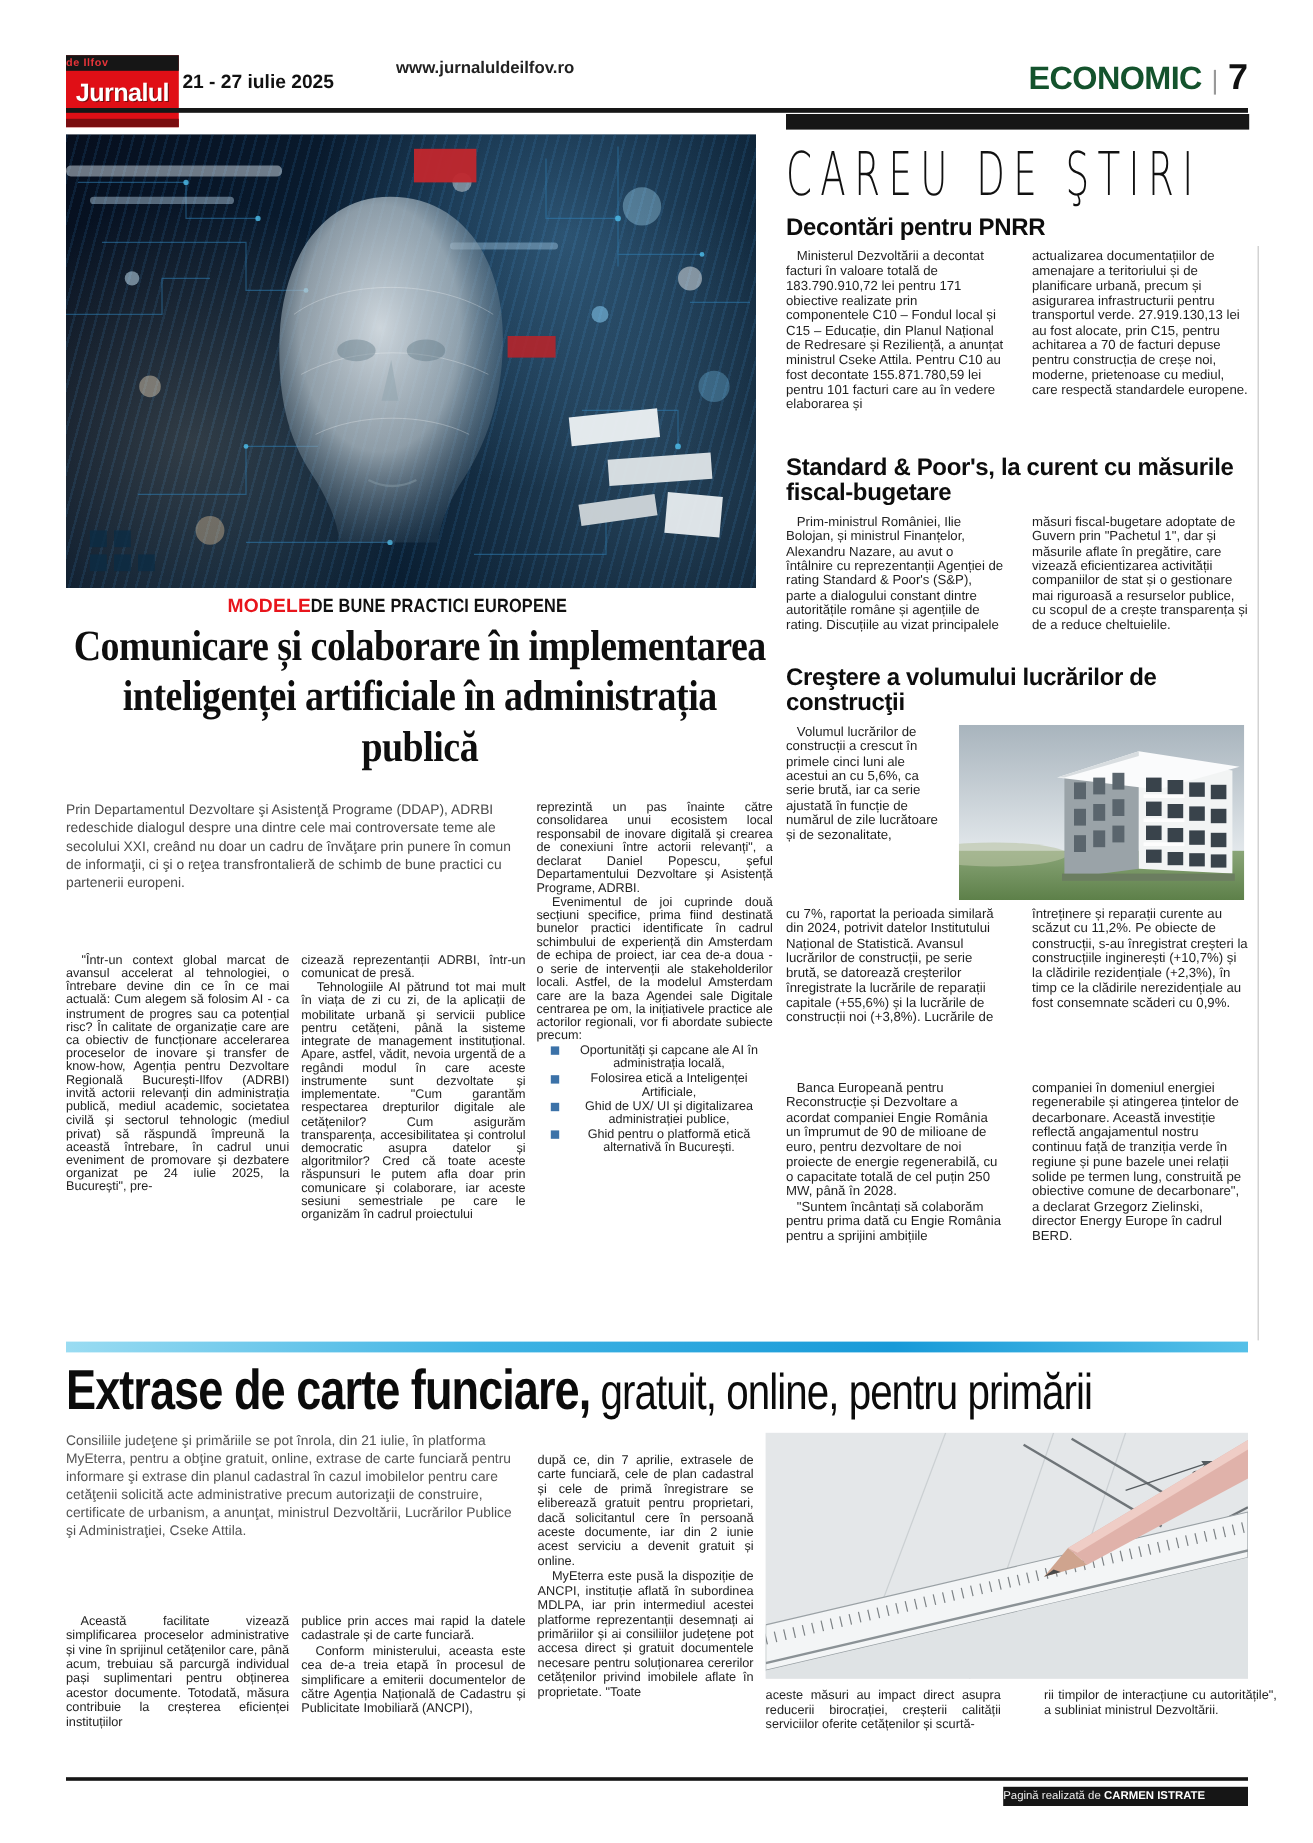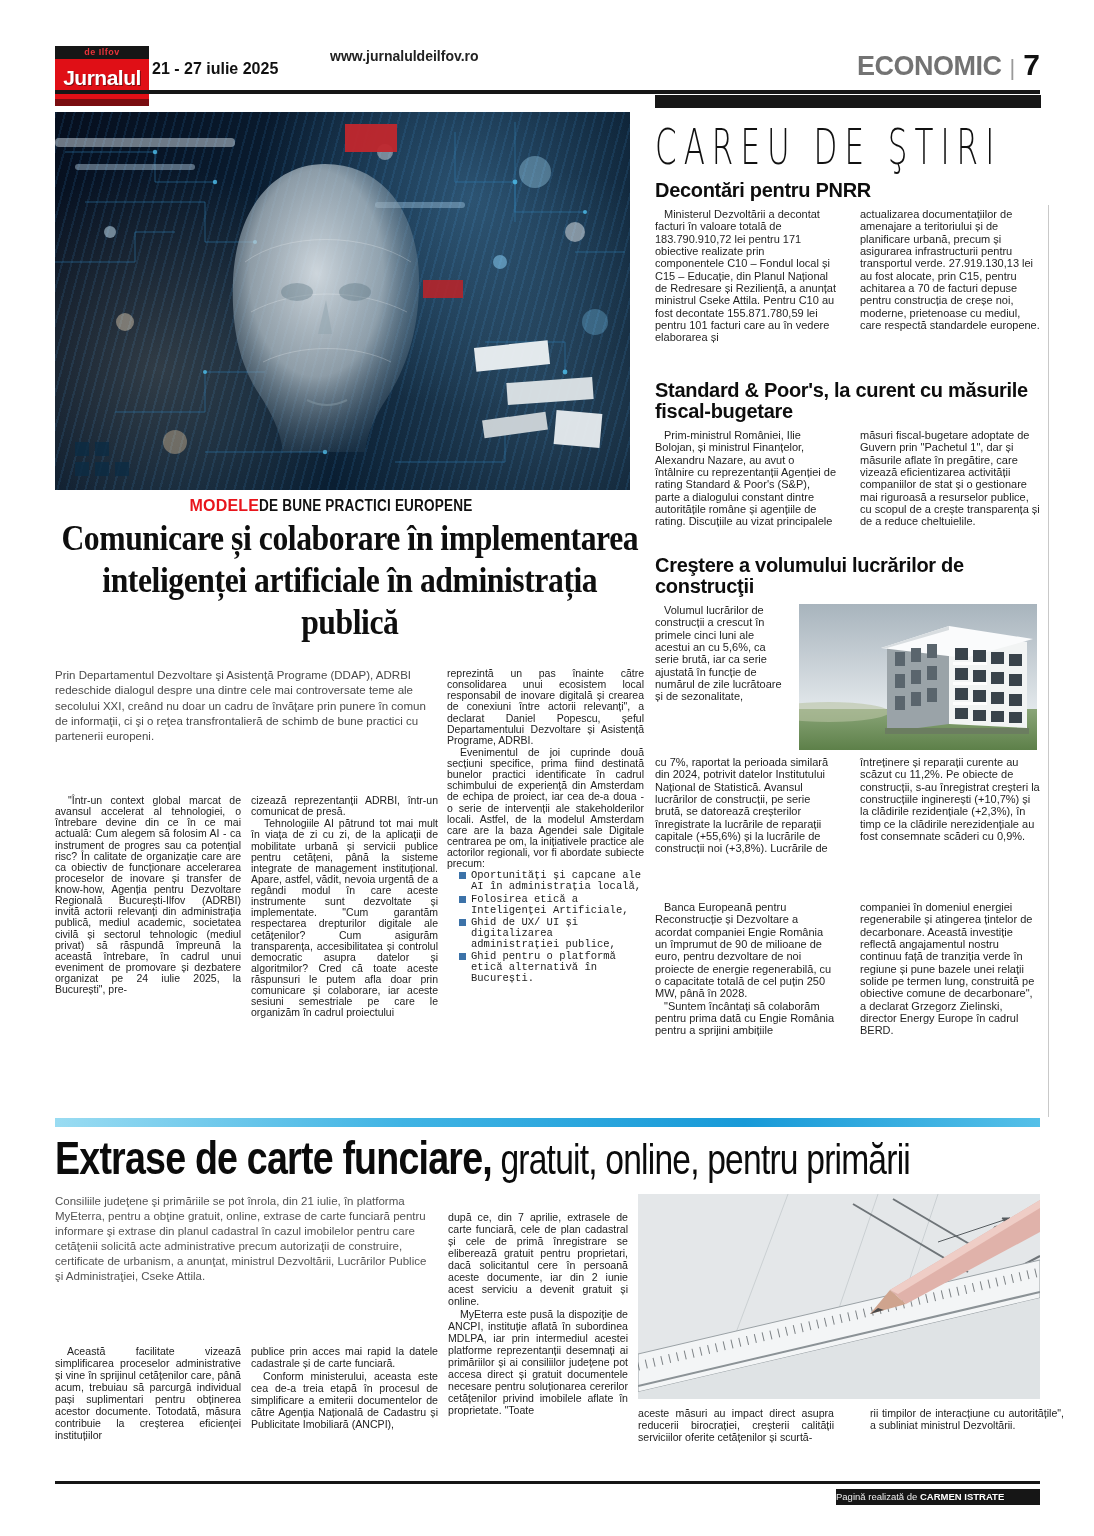--- a/index.html
+++ b/index.html
@@ -2,27 +2,27 @@
 <html><head>
 <meta charset="utf-8">
 <style>
   html,body{margin:0;padding:0;background:#ffffff;}
   .page{position:relative;width:1094px;height:1536px;background:#fff;overflow:hidden;
         font-family:"Liberation Sans",sans-serif;color:#1a1a1a;}
   .abs{position:absolute;}
 
   
   .logo{left:55px;top:46px;width:94px;height:60px;background:#e00f16;display:flex;flex-direction:column;}
-  .logo-top{background:#161616;color:#e8343a;font-size:9px;font-weight:bold;text-align:center;height:13px;line-height:13px;letter-spacing:.5px;}
+  .logo-top{background:#161616;color:#e8343a;font-size:9px;font-weight:bold;height:13px;line-height:13px;letter-spacing:.5px;}
   .logo-main{flex:1;color:#fff;font-weight:bold;font-size:21px;text-align:center;line-height:38px;letter-spacing:-.5px;text-shadow:1px 1px 0 #7a0d10;border-radius:19px;}
   .logo-bot{background:#7a0d10;height:7px;}
   .hdr-date{left:152px;top:60px;font-size:16px;font-weight:bold;color:#111;}
   .hdr-site{left:330px;top:48px;font-size:14px;font-weight:bold;color:#222;}
   .hdr-right{left:840px;top:48px;width:200px;display:flex;align-items:baseline;justify-content:flex-end;gap:8px;}
-  .hdr-section{color:#737373;font-size:27px;font-weight:800;letter-spacing:-.5px;}
+  .hdr-section{color:#14532d;font-size:27px;font-weight:800;letter-spacing:-.5px;}
   .hdr-sep{color:#999;font-size:22px;}
   .hdr-page{color:#111;font-size:30px;font-weight:800;}
   .hdr-rule{left:55px;top:90px;width:985px;height:4px;background:#161616;}
 
   
   .hero{left:55px;top:112px;width:575px;height:378px;overflow:hidden;
     background:
       radial-gradient(circle at 72% 22%, rgba(120,200,255,.30), transparent 42%),
       radial-gradient(circle at 18% 68%, rgba(255,230,190,.16), transparent 38%),
       radial-gradient(circle at 85% 75%, rgba(140,210,255,.22), transparent 40%),
@@ -37,21 +37,21 @@
   .headline{left:55px;top:518px;width:670px;transform:scaleX(.88);transform-origin:left top;
     font-family:"Liberation Serif",serif;font-weight:bold;font-size:36px;line-height:1.16;
     text-align:center;color:#0e0e0e;letter-spacing:-.5px;}
   .lede{left:55px;top:668px;width:380px;font-size:11.5px;line-height:1.33;color:#4a4a4a;}
   .mcol{font-size:10.5px;line-height:1.06;text-align:justify;color:#222;}
   .mcol p{margin:0 0 1px 0;text-indent:13px;}
   .mcol p.ni{text-indent:0;}
   .m-col1{left:55px;top:795px;width:186px;}
   .m-col2{left:251px;top:795px;width:187px;}
   .m-col3{left:447px;top:668px;width:197px;}
-  .bullet{display:flex;gap:5px;margin:1px 0 1px 12px !important;text-indent:0 !important;text-align:left;font-family:Liberation Mono, monospace;}
+  .bullet{display:flex;gap:5px;margin:1px 0 1px 12px !important;text-indent:0 !important;text-align:center;}
   .sq{flex:0 0 auto;width:7px;height:7px;background:#3c72a8;margin-top:2px;}
 
   
   .careu{left:655px;top:95px;width:386px;height:1023px;}
   .trim-line{left:1048px;top:205px;width:1px;height:912px;background:#c9c9c9;}
   .careu-bar{position:absolute;left:0;top:0;width:386px;height:13px;background:#161616;}
   .careu-title{position:absolute;left:0;top:22px;width:386px;white-space:nowrap;
     font-family:"DejaVu Sans",sans-serif;font-weight:200;font-size:31px;letter-spacing:7px;
     transform:scaleY(1.62);transform-origin:left top;color:#111;}
   .c-art{position:absolute;left:0;width:386px;}

